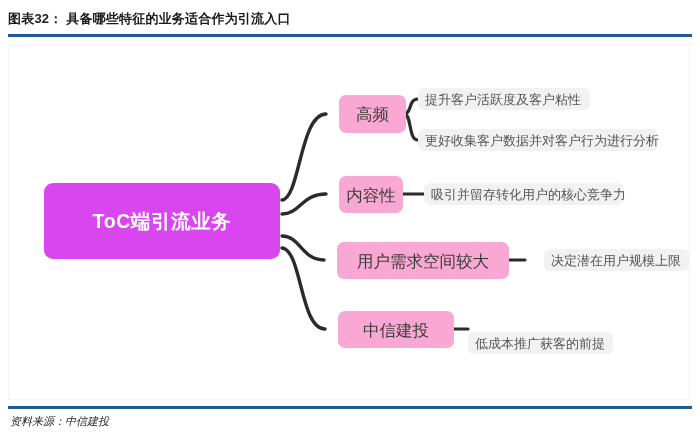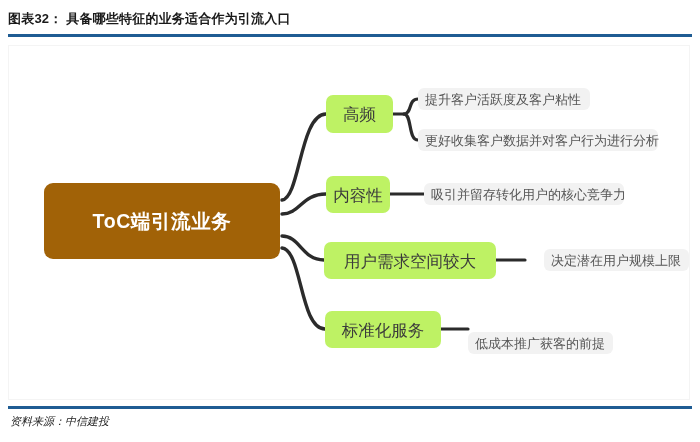--- a/index.html
+++ b/index.html
@@ -62,50 +62,51 @@
     pointer-events: none;
   }
 
   
   #root-node {
     position: absolute;
     left: 44px;
     top: 183px;
     width: 236px;
     height: 76px;
-    background: #a16207;
+    background: #d946ef;
     border-radius: 9px;
     display: flex;
     flex-direction: column;
     align-items: center;
     justify-content: center;
     box-sizing: border-box;
   }
   #root-node .root-line {
     color: #ffffff;
     font-size: 19.5px;
     font-weight: bold;
     line-height: 29px;
     letter-spacing: 0.6px;
     white-space: nowrap;
   }
 
   
   .branch-node {
     position: absolute;
-    background: #bef264;
+    background: #f9a8d4;
     border-radius: 7px;
     display: flex;
     align-items: center;
     justify-content: center;
     color: #3b3b3b;
     font-size: 16.5px;
     line-height: 20px;
     white-space: nowrap;
     box-sizing: border-box;
+    margin-left: 13px;
   }
 
   
   .leaf-node {
     position: absolute;
     background: #f2f2f2;
     border-radius: 6px;
     display: flex;
     align-items: center;
     color: #555555;
@@ -174,21 +175,21 @@
 <div id="root-node">
   <div class="root-line">ToC端引流业务</div>
 </div>
 
 <div class="branch-node" style="left:326px; top:95px; width:67px; height:38px;">高频</div>
 
 <div class="branch-node" style="left:326px; top:176px; width:64px; height:37px;">内容性</div>
 
 <div class="branch-node" style="left:324px; top:242px; width:172px; height:37px;">用户需求空间较大</div>
 
-<div class="branch-node" style="left:325px; top:311px; width:116px; height:37px;">标准化服务</div>
+<div class="branch-node" style="left:325px; top:311px; width:116px; height:37px;">中信建投</div>
 
 <div class="leaf-node" style="left:418px; top:88px; width:172px; height:22px;">提升客户活跃度及客户粘性</div>
 
 <div class="leaf-node" style="left:418px; top:129px; width:240px; height:22px;text-align:right;">更好收集客户数据并对客户行为进行分析</div>
 
 <div class="leaf-node" style="left:424px; top:183px; width:200px; height:22px;">吸引并留存转化用户的核心竞争力</div>
 
 <div class="leaf-node" style="left:525px; top:249px; width:145px; height:22px;margin-left:19px;">决定潜在用户规模上限</div>
 
 <div class="leaf-node" style="left:468px; top:332px; width:145px; height:22px;">低成本推广获客的前提</div>

